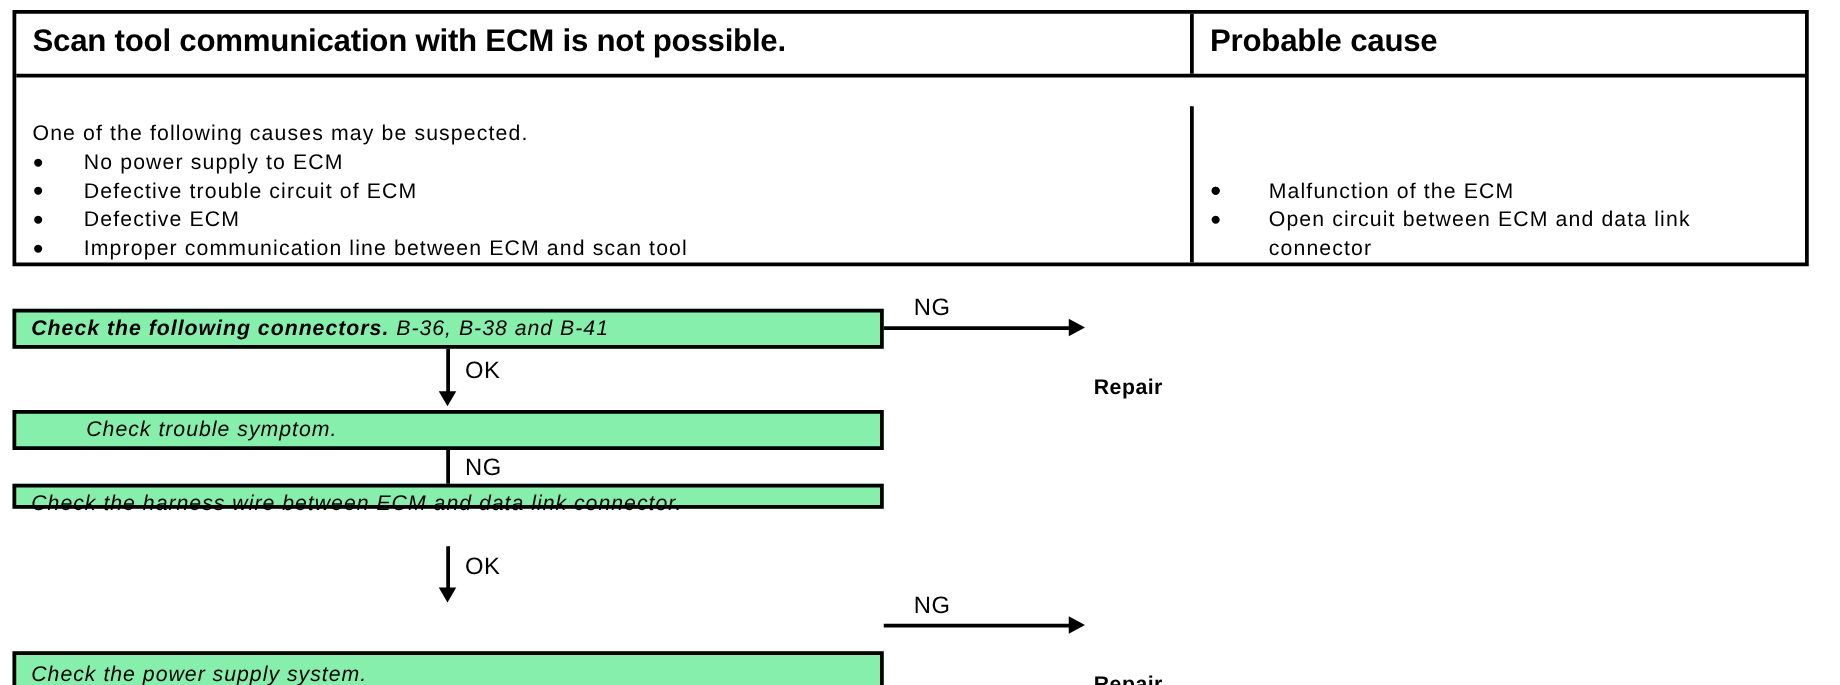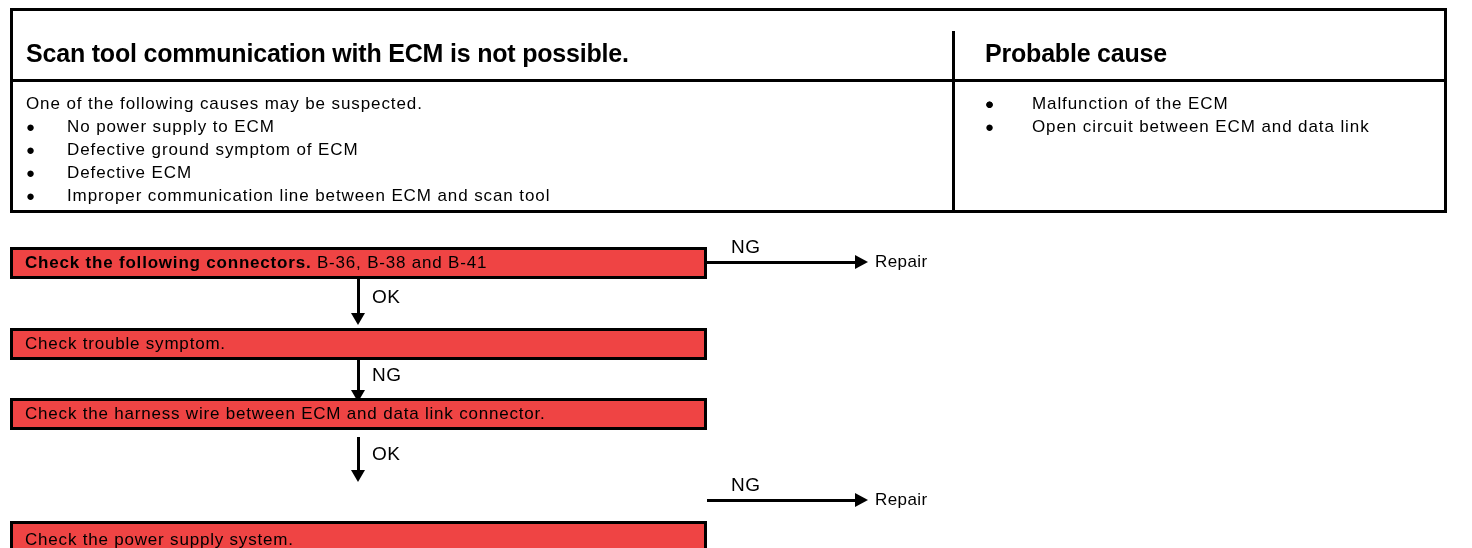--- a/index.html
+++ b/index.html
@@ -26,38 +26,37 @@
     border: 3px solid #000;
     box-sizing: border-box;
     display: flex;
     flex-direction: column;
   }
   .sym-header-row {
     display: flex;
     border-bottom: 3px solid #000;
     height: 48px;
     flex: 0 0 48px;
-    margin-top: 20px;
   }
   .sym-body-row {
     display: flex;
     flex: 1 1 auto;
+    align-items: flex-end;
   }
   .col-left {
     width: 942px;
     flex: 0 0 942px;
     border-right: 3px solid #000;
     box-sizing: border-box;
     position: relative;
   }
   .col-right {
     flex: 1 1 auto;
     box-sizing: border-box;
     position: relative;
-    padding-left: 17px;
   }
   .sym-title {
     font-size: 25px;
     font-weight: bold;
     letter-spacing: -0.2px;
     padding: 8px 0 0 13px;
     white-space: nowrap;
   }
   .cause-title {
     font-size: 25px;
@@ -97,27 +96,28 @@
   ul.bullets.right li { padding-left: 47px; }
   ul.bullets.right li .wrap2 { display: block; }
 
   
   .flow { position: absolute; left: 0; top: 0; width: 1472px; height: 548px; }
 
   .fbox {
     position: absolute;
     border: 3px solid #000;
     box-sizing: border-box;
-    background: #ef4444;
+    background: #86efac;
     left: 10px;
     width: 697px;
+    font-style: italic;
   }
   #fbox-1 { top: 247px; height: 32px; }
-  #fbox-2 { top: 328px; height: 32px; }
-  #fbox-3 { top: 398px; height: 32px; }
+  #fbox-2 { top: 328px; height: 32px; padding-left: 44px; }
+  #fbox-3 { top: 387px; height: 20px; }
   #fbox-4 { top: 485px; height: 63px; margin-top: 36px; }
 
   .fbox-text {
     font-size: 17px;
     letter-spacing: 0.8px;
     line-height: 26px;
     padding-left: 12px;
     white-space: nowrap;
   }
   #fbox-1 .fbox-text { line-height: 26px; }
@@ -185,22 +185,23 @@
     font-size: 19px;
     letter-spacing: 0.5px;
   }
   #hl1 { top: 236px; }
   #hl2 { top: 474px; }
 
   .repair {
     position: absolute;
     left: 875px;
     font-size: 17px;
-    font-weight: normal;
+    font-weight: bold;
     letter-spacing: 0.4px;
+    margin-top: 48px;
   }
   #rp1 { top: 252px; }
   #rp2 { top: 490px; }
 </style>
 </head>
 <body>
 
 <div class="sym-table">
 
   <div class="sym-header-row">
@@ -216,21 +217,21 @@
     <div class="col-left">
       <div class="cell-pad-left">
         <div class="intro-line">One of the following causes may be suspected.</div>
         <ul class="bullets">
           <li>
             <span class="bul">●</span>
             <span>No power supply to ECM</span>
           </li>
           <li>
             <span class="bul">●</span>
-            <span>Defective ground symptom of ECM</span>
+            <span>Defective trouble circuit of ECM</span>
           </li>
           <li>
             <span class="bul">●</span>
             <span>Defective ECM</span>
           </li>
           <li>
             <span class="bul">●</span>
             <span>Improper communication line between ECM and scan tool</span>
           </li>
         </ul>
@@ -243,20 +244,21 @@
           <li>
             <span class="bul">●</span>
           </li>
           <li>
             <span class="bul">●</span>
             <span>Malfunction of the ECM</span>
           </li>
           <li>
             <span class="bul">●</span>
             <span>Open circuit between ECM and data link</span>
+            <span class="wrap2">connector</span>
           </li>
         </ul>
       </div>
     </div>
   </div>
 </div>
 
 <div class="flow">
 
   <div class="fbox" id="fbox-1">

